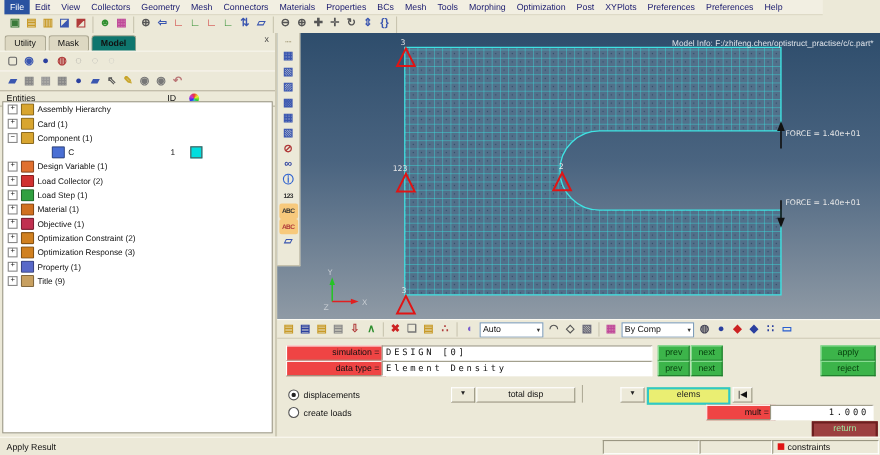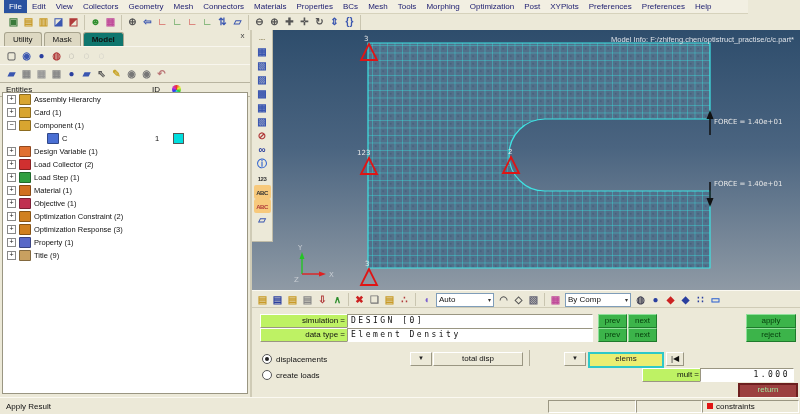--- a/index.html
+++ b/index.html
@@ -61,21 +61,21 @@
             border-top:1px solid #fbf9f1;display:flex;align-items:center;padding-left:3px}
   .tsep{width:1px;height:13px;background:#c9c5b0;margin:0 3px}
   .dd{display:flex;align-items:center;background:#fff;border:1px solid #7f9db9;height:12px;
       font-size:8px;padding:0 2px;margin:0 2px;white-space:nowrap}
   .dd .caret{margin-left:auto;padding-left:4px;font-size:6px;color:#333}
   #dd-auto{width:52px}
   #dd-bycomp{width:60px}
 
   
   #panel{position:absolute;left:252px;top:307px;width:548px;height:90px;background:#ece9d8;border-top:1px solid #cfcbb6}
-  .plabel{position:absolute;height:12px;background:#bef264;border:1px solid;border-color:#fff #9a9682 #9a9682 #fff;
+  .plabel{position:absolute;height:12px;background:#ef4444;border:1px solid;border-color:#fff #9a9682 #9a9682 #fff;
           font-size:8px;text-align:right;padding-right:5px;line-height:12px}
   .pfield{position:absolute;height:12px;background:#fff;border:1px solid;border-color:#9a9682 #fff #fff #9a9682;
           font-family:"DejaVu Sans Mono",monospace;font-size:8px;letter-spacing:2.5px;line-height:12px;
           padding:0 3px;overflow:hidden;white-space:nowrap}
   .gbtn{position:absolute;height:12px;background:#3cb44a;border:1px solid;border-color:#8fe09a #1f7a2c #1f7a2c #8fe09a;
         font-size:8px;text-align:center;line-height:11px;color:#053d0c}
   .raised{position:absolute;height:12px;background:#ece9d8;border:1px solid;border-color:#fff #9a9682 #9a9682 #fff;
           font-size:8px;text-align:center;line-height:11px}
   .ddbtn{position:absolute;width:20px;height:12px;background:#ece9d8;border:1px solid;border-color:#fff #9a9682 #9a9682 #fff;
          font-size:6px;text-align:center;line-height:11px;color:#222}

